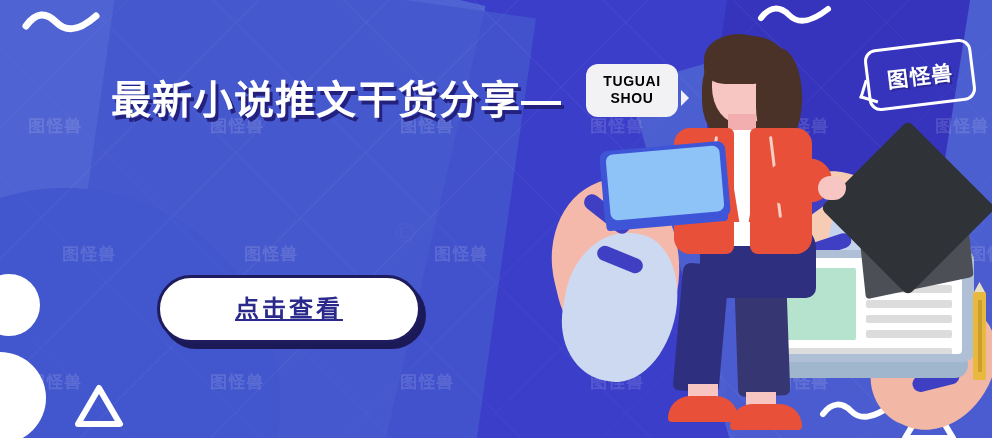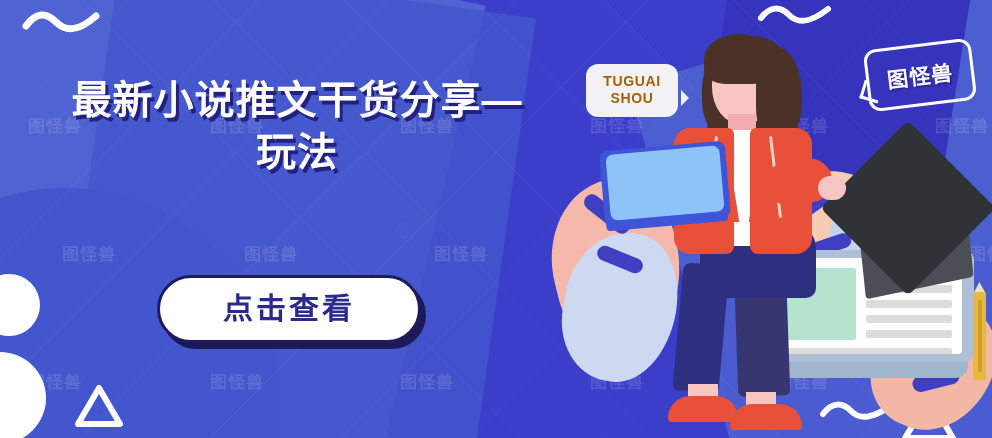--- a/index.html
+++ b/index.html
@@ -113,45 +113,46 @@
   }
   .headline .line{
     color:#ffffff;
     font-weight:700;
     font-size:40px;
     line-height:52px;
     letter-spacing:1px;
     text-shadow:3px 4px 0 #23207e;
     white-space:nowrap;
   }
-  .headline .line.l1{text-align:center;}
+  .headline .line.l1{text-align:right;}
   .headline .line.l2{text-align:left;}
   .headline .line.l3{text-align:center;}
 
   
   .cta{
     position:absolute;
     left:157px;top:275px;
     z-index:7;
     display:inline-flex;
     align-items:center;justify-content:center;
     min-width:264px;height:68px;
     padding:0 30px;
     background:#ffffff;
     border:3px solid #1e1c5e;
     border-radius:36px;
     box-shadow:5px 6px 0 #1b1956;
     cursor:pointer;
   }
   .cta-label{
     color:#2b2a8c;
-    font-size:30px;
+    font-size:24px;
     font-weight:700;
     letter-spacing:3px;
     line-height:1;
+    text-decoration:underline;
   }
 
   
   .bubble-solid{
     position:absolute;
     left:586px;top:64px;
     width:92px;
     padding:9px 8px 10px;
     background:#f2f2f4;
     border-radius:12px;
@@ -161,21 +162,21 @@
   .bubble-solid::after{
     content:"";
     position:absolute;
     right:-11px;top:26px;
     border:8px solid transparent;
     border-left-color:#f2f2f4;
     border-right:0;
   }
   .bubble-solid .bt{
     display:block;
-    color:#a16207;
+    color:#000000;
     font-weight:700;
     font-size:14px;
     line-height:17px;
     letter-spacing:.6px;
   }
 
   .bubble-outline{
     position:absolute;
     left:866px;top:44px;
     width:108px;height:62px;
@@ -402,21 +403,20 @@
     <span class="bt">TUGUAI</span>
     <span class="bt">SHOU</span>
   </div>
 
   <div class="bubble-outline">
     <span class="bt">图怪兽</span>
   </div>
 
   <div class="headline">
     <div class="line l1">最新小说推文干货分享—</div>
-    <div class="line l3">玩法</div>
   </div>
 
   <div class="cta">
     <span class="cta-label">点击查看</span>
   </div>
 
   <div class="wm-diag"></div>
   <div class="watermark" id="wm-layer">
       <span class="wm" style="left: 28px; top: 112px;">图怪兽</span>
       <span class="wm" style="left: 210px; top: 112px;">图怪兽</span>

